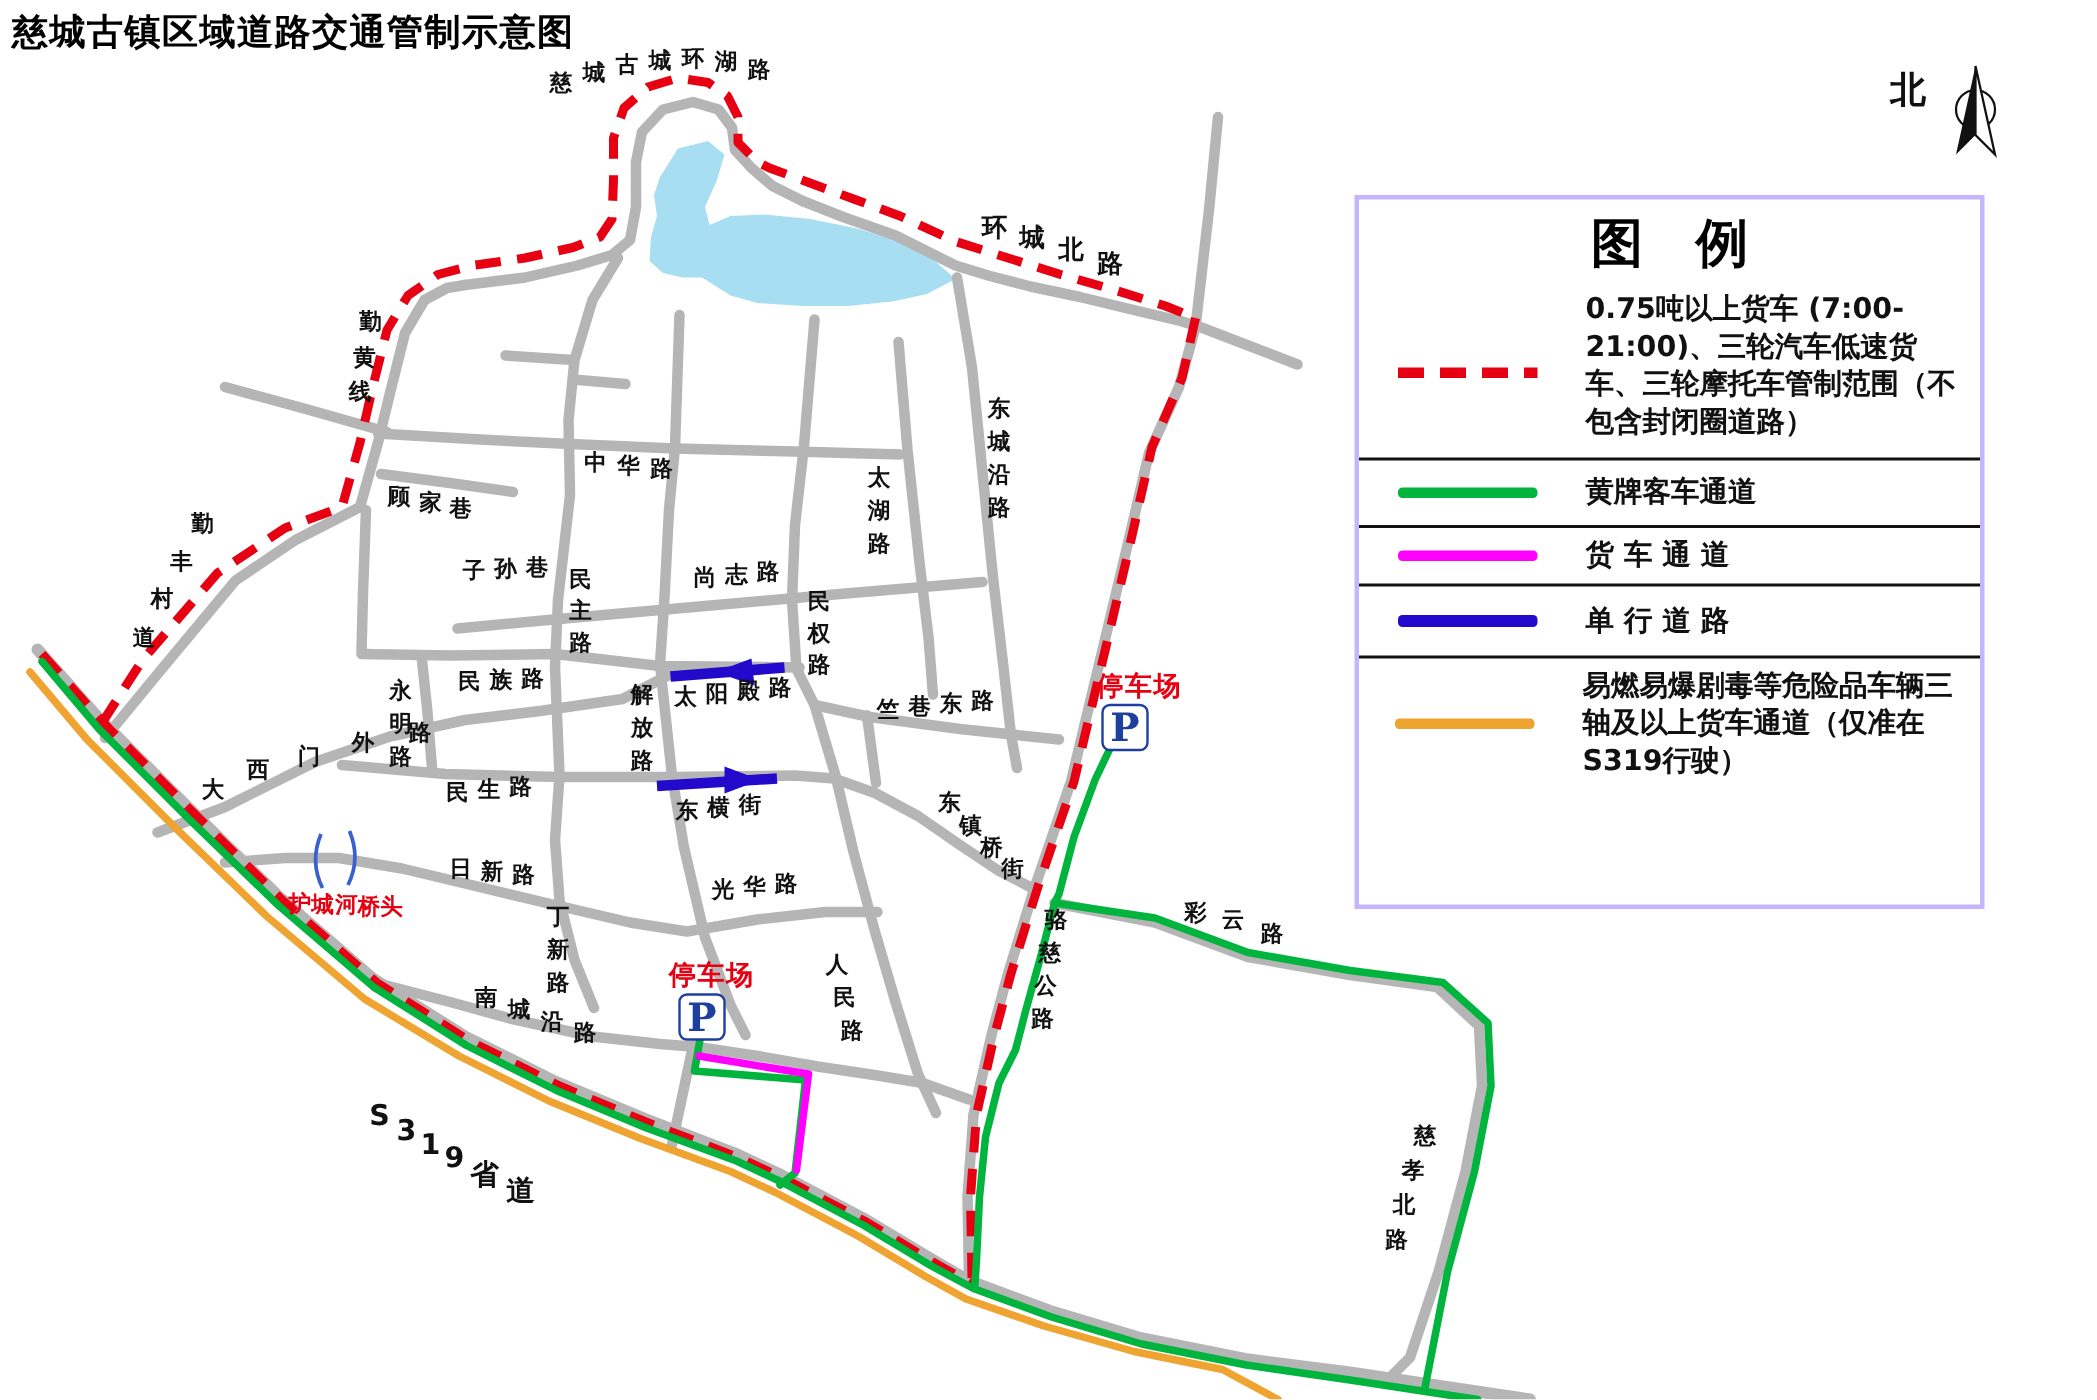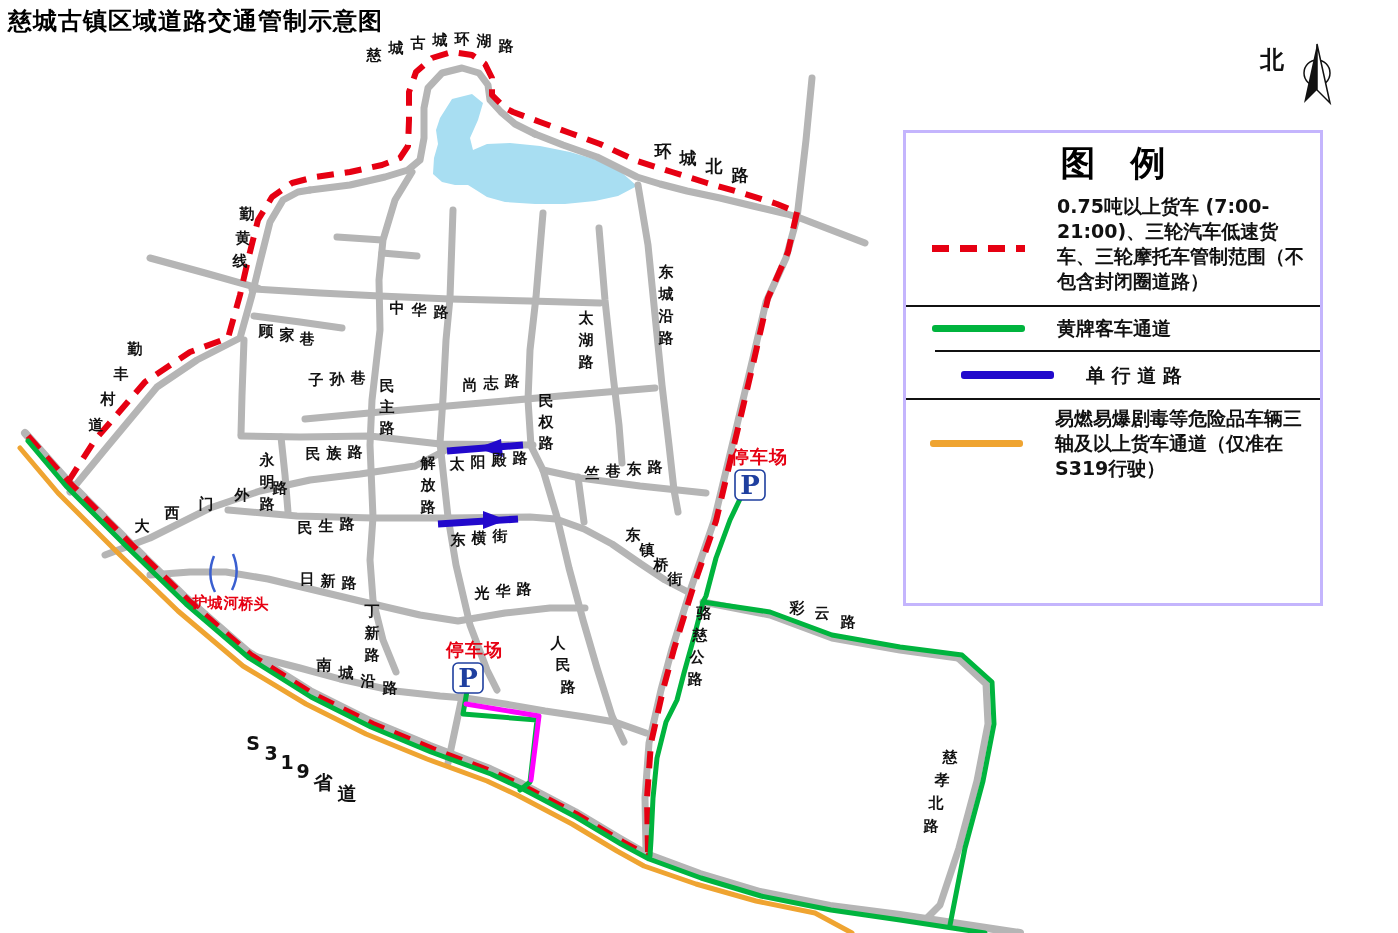--- a/index.html
+++ b/index.html
@@ -7,21 +7,21 @@
   #stage{position:relative;width:1398px;height:933px;background:#fff;overflow:hidden;}
   #map-svg{position:absolute;left:0;top:0;}
   #main-title{position:absolute;left:8px;top:5px;font-size:24px;font-weight:bold;color:#000;letter-spacing:1px;}
   #legend{position:absolute;left:903px;top:130px;width:420px;height:476px;border:3px solid #c4b5fd;
           box-sizing:border-box;background:#fff;}
   .lg-title{font-size:35px;font-weight:bold;text-align:center;height:56px;line-height:60px;color:#000;}
   .lg-row{display:flex;align-items:center;padding-left:26px;box-sizing:border-box;}
   .r1{height:102px;align-items:center;padding-top:8px;}
   .r2{height:45px;border-top:2px solid #111;margin-top:14px;}
   .r3{height:39px;border-top:2px solid #111;}
-  .r4{height:48px;border-top:2px solid #111;margin-left:29px;}
+  .r4{height:48px;border-top:2px solid #111;}
   .r5{height:89px;border-top:2px solid #111;padding-left:24px;}
   .swatch{width:93px;height:7px;flex:0 0 93px;margin-right:32px;border-radius:3px;}
   .sw-dash{background:repeating-linear-gradient(90deg,var(--restricted_red) 0 17px,transparent 17px 28px);margin-top:9px;border-radius:0;}
   .sw-green{background:var(--bus_green);}
   .sw-magenta{background:var(--truck_magenta);}
   .sw-blue{background:var(--oneway_blue);height:8px;}
   .sw-orange{background:var(--hazmat_orange);}
   .lg-label{font-size:19px;font-weight:bold;line-height:25px;color:#111;width:254px;}
 </style>
 </head>
@@ -206,20 +206,24 @@
   <div id="legend">
     <div class="lg-title">图　例</div>
     <div class="lg-row r1">
       <span class="swatch sw-dash"></span>
       <div class="lg-label">0.75吨以上货车 (7:00-21:00)、三轮汽车低速货车、三轮摩托车管制范围（不包含封闭圈道路）</div>
     </div>
     <div class="lg-row r2">
       <span class="swatch sw-green"></span>
       <div class="lg-label">黄牌客车通道</div>
     </div>
+    <div class="lg-row r3">
+      <span class="swatch sw-magenta"></span>
+      <div class="lg-label">货 车 通 道</div>
+    </div>
     <div class="lg-row r4">
       <span class="swatch sw-blue"></span>
       <div class="lg-label">单 行 道 路</div>
     </div>
     <div class="lg-row r5">
       <span class="swatch sw-orange"></span>
       <div class="lg-label">易燃易爆剧毒等危险品车辆三轴及以上货车通道（仅准在S319行驶）</div>
     </div>
   </div>
 </div>

